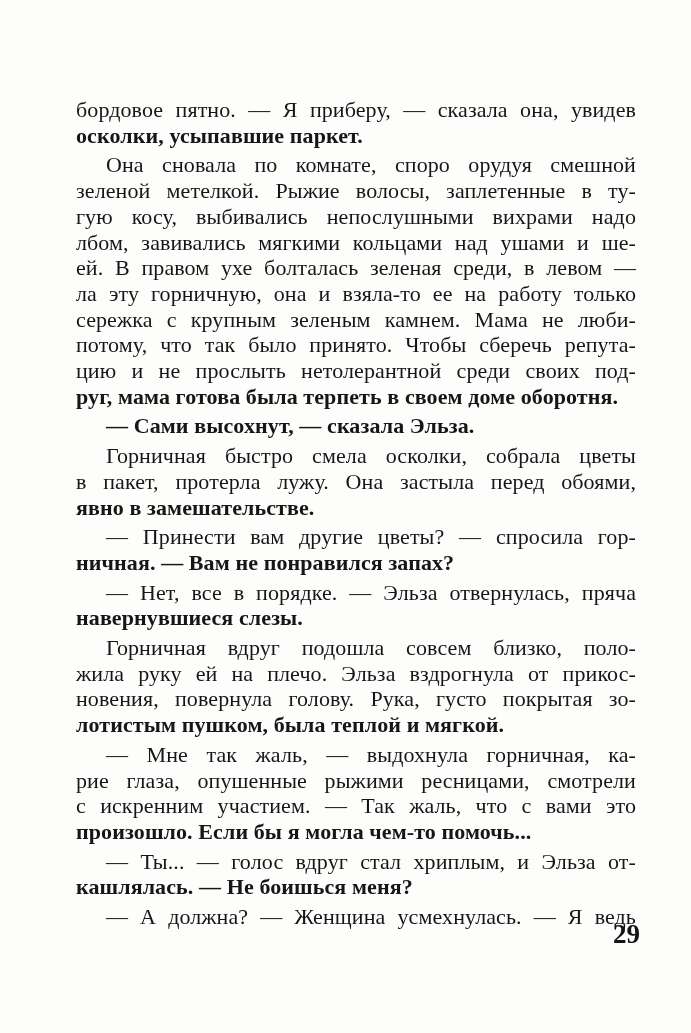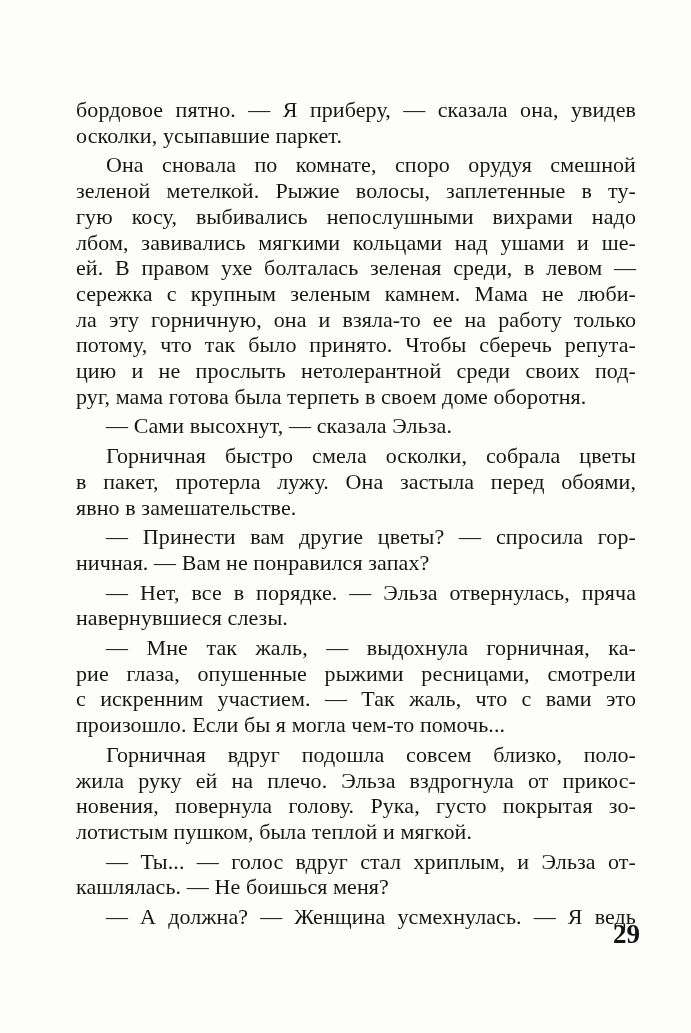--- a/index.html
+++ b/index.html
@@ -32,20 +32,21 @@
   .paragraph {
     margin: 4px;
     padding: 0;
   }
   .line {
     text-align: justify;
     text-align-last: justify;
   }
   .line.last {
     text-align-last: left;
+    font-weight: bold;
   }
   .line.first-indent {
     text-indent: 30px;
   }
   .page-number {
     position: absolute;
     top: 919px;
     left: 72px;
     width: 568px;
     text-align: right;
@@ -63,22 +64,22 @@
       <div class="paragraph">
         <div class="line">бордовое пятно. — Я приберу, — сказала она, увидев</div>
         <div class="line last">осколки, усыпавшие паркет.</div>
       </div>
       <div class="paragraph">
         <div class="line first-indent">Она сновала по комнате, споро орудуя смешной</div>
         <div class="line">зеленой метелкой. Рыжие волосы, заплетенные в ту-</div>
         <div class="line">гую косу, выбивались непослушными вихрами надо</div>
         <div class="line">лбом, завивались мягкими кольцами над ушами и ше-</div>
         <div class="line">ей. В правом ухе болталась зеленая среди, в левом —</div>
+        <div class="line">ла эту горничную, она и взяла-то ее на работу только</div>
         <div class="line">сережка с крупным зеленым камнем. Мама не люби-</div>
-        <div class="line">ла эту горничную, она и взяла-то ее на работу только</div>
         <div class="line">потому, что так было принято. Чтобы сберечь репута-</div>
         <div class="line">цию и не прослыть нетолерантной среди своих под-</div>
         <div class="line last">руг, мама готова была терпеть в своем доме оборотня.</div>
       </div>
       <div class="paragraph">
         <div class="line last first-indent">— Сами высохнут, — сказала Эльза.</div>
       </div>
       <div class="paragraph">
         <div class="line first-indent">Горничная быстро смела осколки, собрала цветы</div>
         <div class="line">в пакет, протерла лужу. Она застыла перед обоями,</div>
@@ -86,30 +87,30 @@
       </div>
       <div class="paragraph">
         <div class="line first-indent">— Принести вам другие цветы? — спросила гор-</div>
         <div class="line last">ничная. — Вам не понравился запах?</div>
       </div>
       <div class="paragraph">
         <div class="line first-indent">— Нет, все в порядке. — Эльза отвернулась, пряча</div>
         <div class="line last">навернувшиеся слезы.</div>
       </div>
       <div class="paragraph">
+        <div class="line first-indent">Горничная вдруг подошла совсем близко, поло-</div>
+        <div class="line">жила руку ей на плечо. Эльза вздрогнула от прикос-</div>
+        <div class="line">новения, повернула голову. Рука, густо покрытая зо-</div>
+        <div class="line last">лотистым пушком, была теплой и мягкой.</div>
+      </div>
+      <div class="paragraph">
         <div class="line first-indent">— Мне так жаль, — выдохнула горничная, ка-</div>
         <div class="line">рие глаза, опушенные рыжими ресницами, смотрели</div>
         <div class="line">с искренним участием. — Так жаль, что с вами это</div>
         <div class="line last">произошло. Если бы я могла чем-то помочь...</div>
-      </div>
-      <div class="paragraph">
-        <div class="line first-indent">Горничная вдруг подошла совсем близко, поло-</div>
-        <div class="line">жила руку ей на плечо. Эльза вздрогнула от прикос-</div>
-        <div class="line">новения, повернула голову. Рука, густо покрытая зо-</div>
-        <div class="line last">лотистым пушком, была теплой и мягкой.</div>
       </div>
       <div class="paragraph">
         <div class="line first-indent">— Ты... — голос вдруг стал хриплым, и Эльза от-</div>
         <div class="line last">кашлялась. — Не боишься меня?</div>
       </div>
       <div class="paragraph">
         <div class="line first-indent">— А должна? — Женщина усмехнулась. — Я ведь</div>
       </div>
     </div>
   <div class="page-number">29</div>

